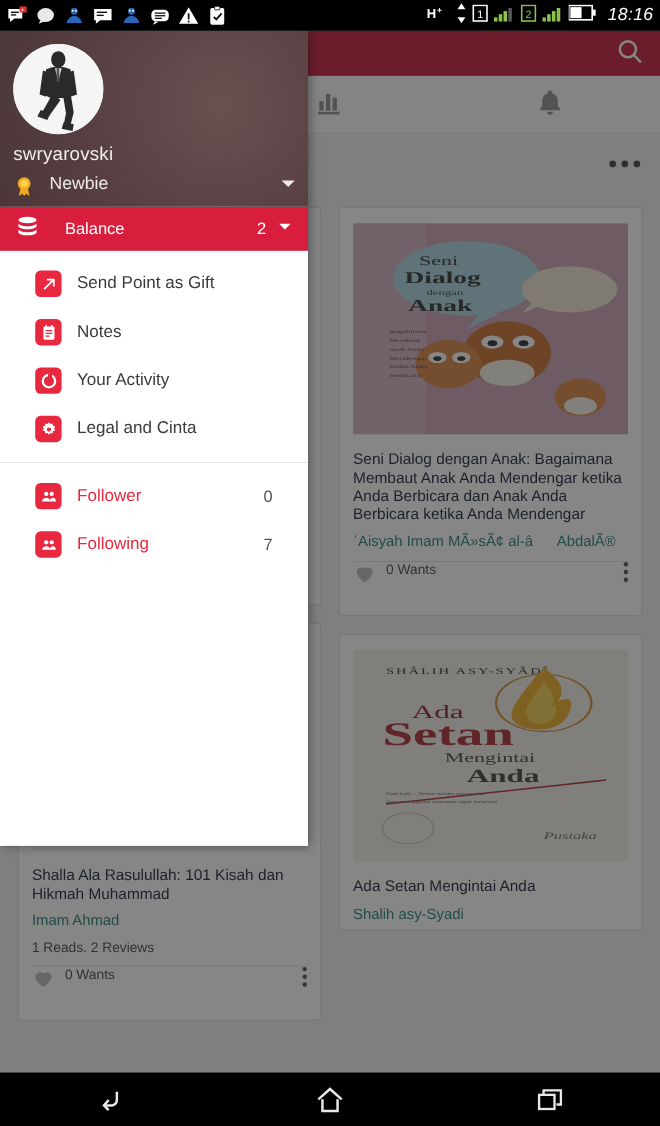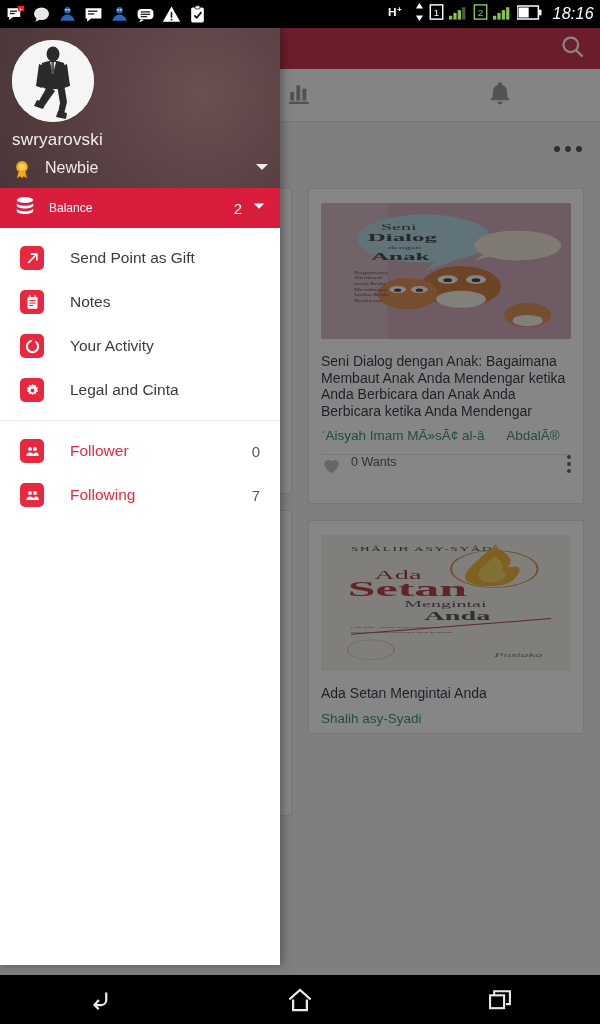--- a/index.html
+++ b/index.html
@@ -42,41 +42,41 @@
   .dots i{ width:6px; height:6px; border-radius:50%; background:#3a3a3a; display:block; }
 
   
   .grid{ display:flex; gap:16px; padding:12px 16px; align-items:flex-start; }
   .col{ flex:1; display:flex; flex-direction:column; gap:16px; }
   .card{
     background:#fff; border:1px solid #dcdcdc; border-radius:3px;
     padding:14px 12px 6px 12px;
   }
   .cover{
-    width:100%; height:136px; border-radius:2px; margin:0 auto 14px auto;
+    width:100%; height:192px; border-radius:2px; margin:0 auto 14px auto;
     display:block; background:#ddd; position:relative; overflow:hidden;
   }
   .c-title{ font-size:14px; line-height:16.5px; color:#0f172a; }
   .c-author{ font-size:13.5px; line-height:16px; color:#1a7a6e; margin-top:9px; }
   .c-meta{ font-size:12.5px; color:#3d3d3d; margin-top:9px; }
   .c-sep{ height:1px; background:#e3e3e3; margin:10px 0 0 0; }
   .c-foot{ display:flex; align-items:flex-start; height:42px; }
   .c-wants{ font-size:12.5px; color:#3d3d3d; margin-left:9px; }
   .c-dots{ margin-left:auto; display:flex; flex-direction:column; gap:3px; }
   .c-dots i{ width:4px; height:4px; border-radius:50%; background:#4a4a4a; display:block; }
 
   
   .scrim{
     position:absolute; top:28px; left:0; width:600px; height:947px;
     background:rgba(40,40,40,.56); z-index:20;
   }
 
   
   .drawer{
-    position:absolute; top:28px; left:0; width:280px; height:937px;
+    position:absolute; top:28px; left:0; width:280px; height:741px;
     background:#fff; z-index:40; overflow:hidden;
     box-shadow:2px 0 9px rgba(0,0,0,.35);
   }
   .dr-head{
     height:160px; position:relative;
     background:
       radial-gradient(circle at 72% 42%, #6b5051 0%, #5b4244 45%, #4a3638 100%);
   }
   .avatar{
     position:absolute; left:12px; top:12px; width:82px; height:82px;
@@ -90,26 +90,26 @@
     position:absolute; left:12px; top:131px; right:10px;
     display:flex; align-items:flex-start;
   }
   .dr-rank-label{ color:#efe9e9; font-size:16px; margin-left:13px; }
   .caret{ margin-left:auto; }
 
   .balance{
     height:40px; background:#d81e3c; display:flex; align-items:center;
     padding:0 14px 0 14px;
   }
-  .balance-label{ color:#fff; font-size:12px; margin-left:13px; }
+  .balance-label{ color:#fff; font-size:15px; margin-left:23px; }
   .balance-right{ margin-left:auto; display:flex; align-items:center; gap:10px; }
   .balance-val{ color:#fff; font-size:15px; }
 
   .menu{ padding:8px 0 4px 0; }
-  .mitem{ height:44px; display:flex; align-items:center; padding:0 20px;gap:12px; }
+  .mitem{ height:44px; display:flex; align-items:center; padding:0 32px; }
   .sq{
     width:24px; height:24px; border-radius:5px; background:#e8283f;
     display:flex; align-items:center; justify-content:center; flex:none;
   }
   .mlabel{ font-size:15.5px; color:#3b3b3b; margin-left:14px; }
   .mlabel.red{ color:#e8283f; }
   .mval{ margin-left:auto; font-size:15px; color:#555; }
   .mdiv{ height:1px; background:#e6e6e6; margin:8px 0; }
 
   

